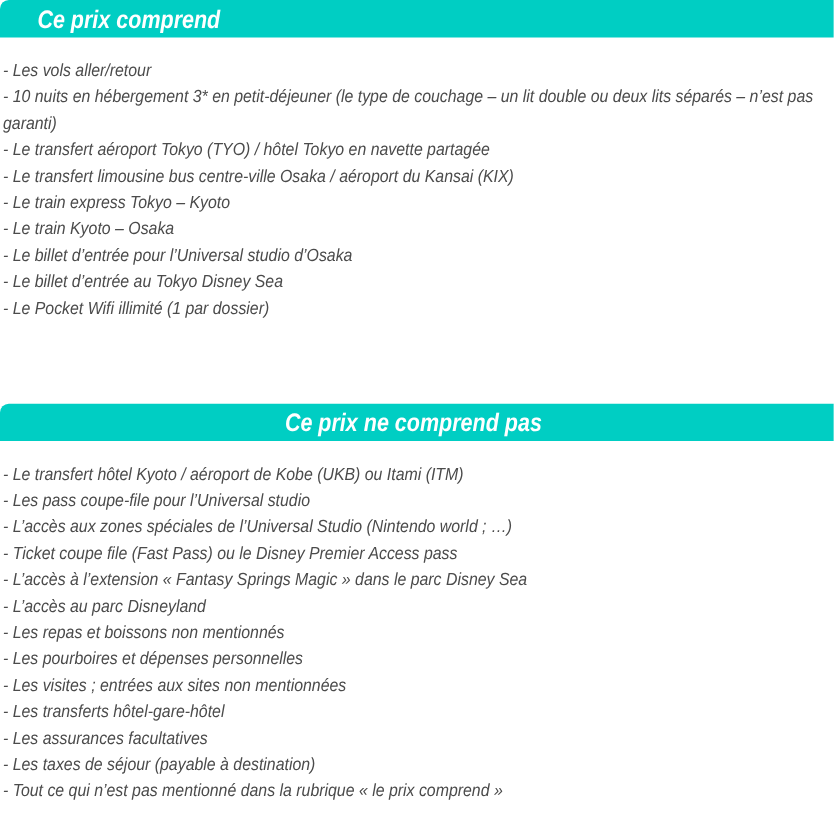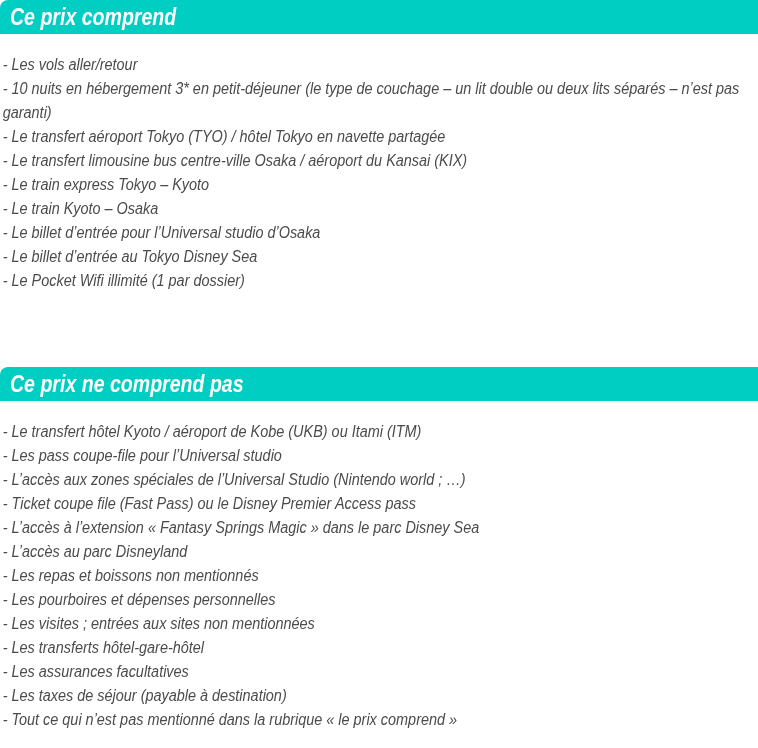--- a/index.html
+++ b/index.html
@@ -19,21 +19,21 @@
   }
   .doc { width: 758px; }
 
   
   .bar {
     height: 34px;
     background: var(--accent);
     border-top-left-radius: 8px;
     display: flex;
     align-items: center;
-    padding-left: 10px;
+    padding-left: 34px;
   }
   .bar-text {
     color: var(--header-text);
     font-style: italic;
     font-weight: bold;
     font-size: 23px;
     white-space: nowrap;
     transform: scaleX(0.85);
     transform-origin: 0 50%;
   }
@@ -45,21 +45,21 @@
     transform-origin: 0 0;
     font-style: italic;
     font-size: 16px;
     line-height: 24px;
     color: var(--body-text);
     padding-left: 3px;
   }
   .list p { margin: 0; }
 
   .list-included { margin-top: 19px; }
-  .bar-not-included { margin-top: 74px; }
+  .bar-not-included { margin-top: 74px; justify-content: center; }
   .list-not-included { margin-top: 19px; }
 </style>
 </head>
 <body>
 
 <div class="doc">
 
   <section>
     <div class="bar">
       <span class="bar-text">Ce prix comprend</span>

